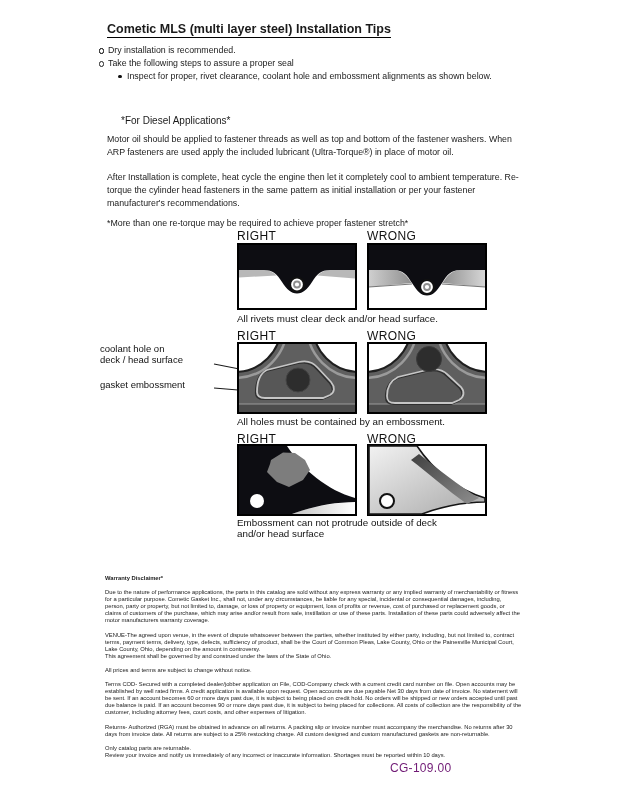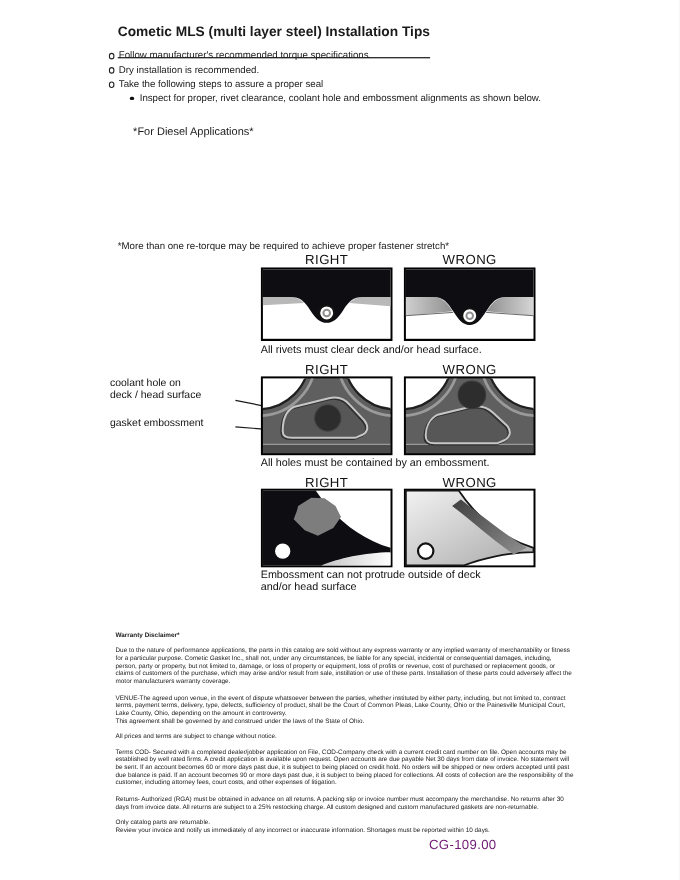--- a/index.html
+++ b/index.html
@@ -3,35 +3,35 @@
 <meta charset="utf-8">
 <style>
   html,body{margin:0;padding:0;background:#e8e8e8;}
   .page{
     position:relative;width:618px;height:800px;background:#ffffff;
     font-family:"Liberation Sans",sans-serif;color:#1a1a1a;overflow:hidden;
     margin:0 auto;
   }
   .title{
     position:absolute;left:107px;top:22px;font-size:12.5px;font-weight:bold;
-    border-bottom:1.6px solid #000;padding-bottom:16px;letter-spacing:0px;white-space:nowrap;
+    border-bottom:1.6px solid #000;padding-bottom:1px;letter-spacing:0px;white-space:nowrap;
   }
   .bullets{position:absolute;left:98px;top:44px;width:424px;font-size:8.8px;line-height:13px;}
   .b-item{position:relative;padding-left:10px;}
   .b-marker{
     position:absolute;left:1px;top:4.2px;width:3.4px;height:3.4px;
     border:0.9px solid #222;border-radius:50%;background:#fff;
   }
   .sub{margin-left:19px;}
   .sub .b-marker{background:#111;border:none;width:3.6px;height:3.6px;top:4.6px;}
   .diesel-heading{position:absolute;left:121px;top:115px;font-size:10px;font-weight:normal;}
   .para{position:absolute;left:107px;width:421px;font-size:8.8px;line-height:13px;}
   .p1{top:133px;} .p2{top:171px;} .p3{top:217px;}
 
-  .dg-label{position:absolute;width:120px;text-align:center;font-size:12px;letter-spacing:.4px;color:#111;}
+  .dg-label{position:absolute;width:120px;text-align:left;font-size:12px;letter-spacing:.4px;color:#111;}
   .panel{position:absolute;}
   .caption{position:absolute;left:237px;font-size:9.8px;line-height:11px;color:#111;}
   .cap3{width:218px;}
   .anno{position:absolute;font-size:9.5px;line-height:10.5px;text-align:left;color:#111;}
   .anno-1{left:100px;top:344px;width:112px;}
   .anno-2{left:100px;top:380px;width:112px;}
   .leader{position:absolute;left:110px;top:344px;}
 
   .fineprint{position:absolute;left:105px;top:575px;width:417px;font-size:5.8px;line-height:7.1px;color:#222;}
   .fineprint .fp-head{font-weight:bold;margin:0 0 7px 0;}
@@ -41,37 +41,38 @@
 </head>
 <body>
 
 <div class="page">
 
   <div class="title">Cometic MLS (multi layer steel) Installation Tips</div>
 
   <div class="bullets">
     <div class="b-item">
       <span class="b-marker"></span>
-      <span>Follow manufacturer's recommended torque specifications.</span>
     </div>
     <div class="b-item">
       <span class="b-marker"></span>
       <span>Dry installation is recommended.</span>
     </div>
     <div class="b-item">
       <span class="b-marker"></span>
       <span>Take the following steps to assure a proper seal</span>
     </div>
     <div class="b-item sub">
       <span class="b-marker"></span>
       <span>Inspect for proper, rivet clearance, coolant hole and embossment alignments as shown below.</span>
     </div>
   </div>
 
   <div class="diesel-heading">*For Diesel Applications*</div>
+  <div class="para p1">Motor oil should be applied to fastener threads as well as top and bottom of the fastener washers. When ARP fasteners are used apply the included lubricant (Ultra-Torque®) in place of motor oil.</div>
+  <div class="para p2">After Installation is complete, heat cycle the engine then let it completely cool to ambient temperature. Re-torque the cylinder head fasteners in the same pattern as initial installation or per your fastener manufacturer's recommendations.</div>
   <div class="para p3">*More than one re-torque may be required to achieve proper fastener stretch*</div>
 
   <div class="dg-label" style="left:237px;top:229px;">RIGHT</div>
   <div class="dg-label" style="left:367px;top:229px;">WRONG</div>
 
   <svg class="panel" style="left:237px;top:243px;" width="120" height="67" viewBox="0 0 120 67">
     <rect x="1" y="1" width="118" height="65" fill="#ffffff" stroke="#000" stroke-width="2"></rect>
     <path d="M2,27 H27 C32,27 36,29 39.5,32.5 L2,34.5 Z" fill="#b8b8b8"></path>
     <path d="M93,27 H118 V35.5 L80.5,32.5 C84,29 88,27 93,27 Z" fill="#b8b8b8"></path>
     <path d="M2,2 H118 V27 H93 C84,27 80,31 75,39 C70,46.5 66,50.5 60,50.5 C54,50.5 50,46.5 45,39 C40,31 36,27 27,27 H2 Z" fill="#0d0d12"></path>

